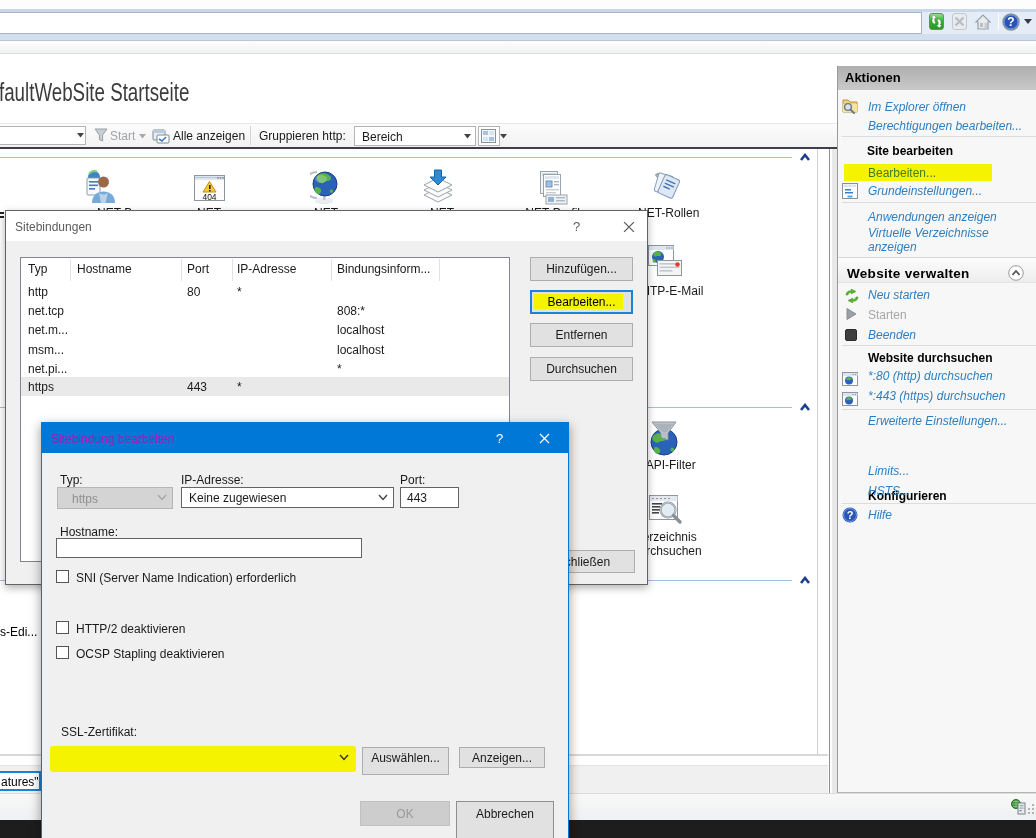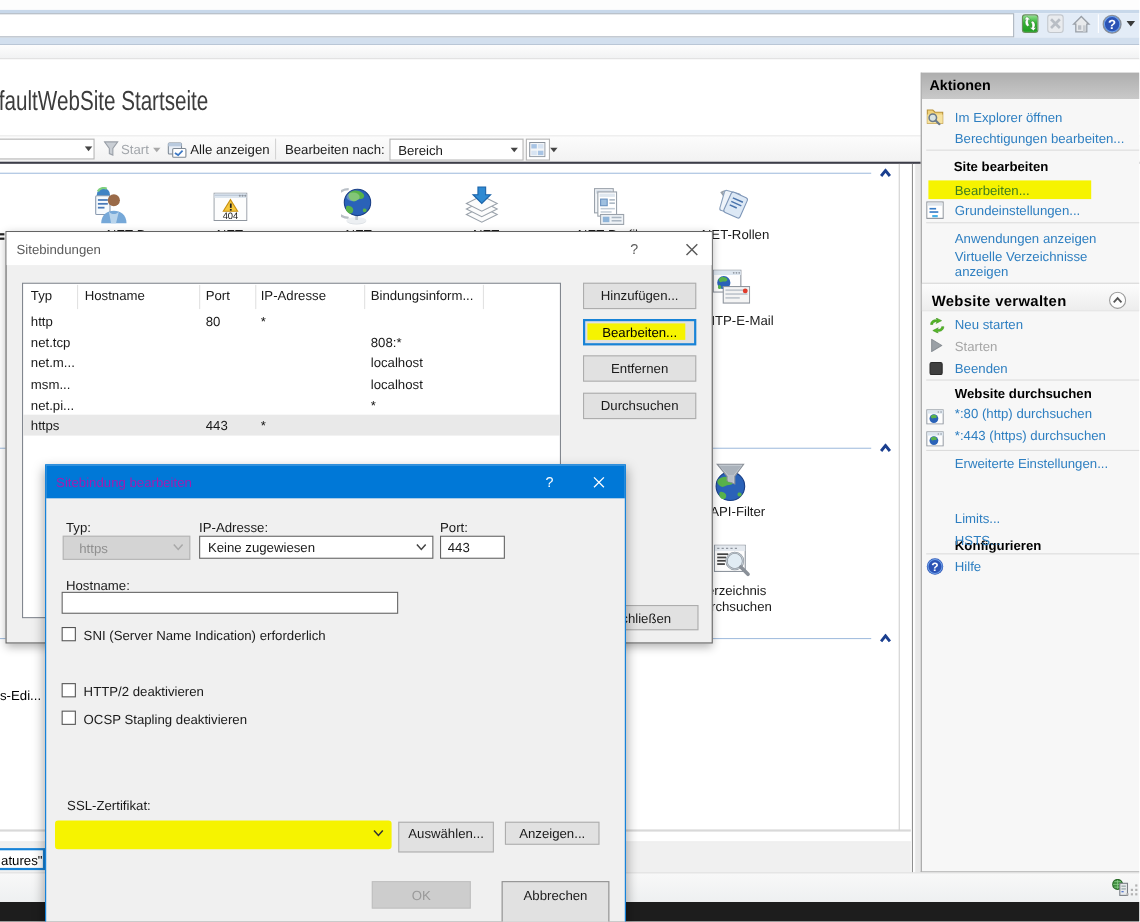--- a/index.html
+++ b/index.html
@@ -1,20 +1,20 @@
 <!DOCTYPE html>
 <html lang="de"><head>
 <meta charset="utf-8">
 <title>IIS</title>
 <style>
   * { margin:0; padding:0; box-sizing:border-box; }
   html,body { width:1036px; height:838px; overflow:hidden; }
   #root { position:relative; width:1036px; height:838px; font-family:"Liberation Sans",sans-serif; font-size:12px; color:#1a1a1a; background:#fff; overflow:hidden; }
   .abs { position:absolute; }
-  .lnk { color:#2e7fc1; }
+  .lnk { color:#2e7fc1;font-style:italic; }
   .bold { font-weight:bold; color:#000; }
 </style>
 </head>
 <body>
 <div id="root">
 
   <div class="abs" style="left:0;top:0;width:1036px;height:9px;background:#fdfdfd;"></div>
   <div class="abs" style="left:0;top:9px;width:1036px;height:3px;background:#c8d8ea;"></div>
   <div class="abs" style="left:0;top:12px;width:1036px;height:22px;background:#e3ecf7;"></div>
   <div class="abs" style="left:0;top:34px;width:1036px;height:6px;background:#d2dfee;"></div>
@@ -69,21 +69,21 @@
     </svg>
 
   <svg class="abs" style="left:152px;top:127px;" width="18" height="17" viewBox="0 0 18 17">
       <rect x="1" y="3" width="12" height="10" rx="1" fill="#e8eef6" stroke="#7d8894"></rect>
       <rect x="1" y="3" width="12" height="3" fill="#b9cade"></rect>
       <rect x="5" y="8" width="12" height="8" rx="1" fill="#fff" stroke="#7d8894"></rect>
       <path d="M7 12 l3 2 l4 -4" stroke="#3d78c4" stroke-width="1.6" fill="none"></path>
     </svg>
   <div class="abs" style="left:173px;top:129px;color:#1a1a1a;">Alle anzeigen</div>
   <div class="abs" style="left:250px;top:126px;width:1px;height:19px;background:#d4d4d4;"></div>
-  <div class="abs" style="left:259px;top:129px;color:#1a1a1a;">Bearbeiten nach:</div>
+  <div class="abs" style="left:259px;top:129px;color:#1a1a1a;">Gruppieren http:</div>
 
   <div class="abs" style="left:354px;top:126px;width:122px;height:20px;background:#fff;border:1px solid #b4b4b4;"></div>
   <div class="abs" style="left:362px;top:130px;">Bereich</div>
   <svg class="abs" style="left:464px;top:134px;" width="8" height="6" viewBox="0 0 8 6">
       <path d="M0 0 L7 0 L3.5 4.5 Z" fill="#444"></path>
     </svg>
 
   <div class="abs" style="left:478px;top:126px;width:22px;height:20px;background:#fff;border:1px solid #b4b4b4;"></div>
   <svg class="abs" style="left:481px;top:129px;" width="15" height="14" viewBox="0 0 15 14">
       <rect x="0.5" y="0.5" width="14" height="13" fill="#f4f6f8" stroke="#8a929c"></rect>
@@ -424,16 +424,16 @@
     <div class="abs" style="left:34px;top:199px;">HTTP/2 deaktivieren</div>
     <div class="abs" style="left:14px;top:223px;width:13px;height:13px;background:#fff;border:1px solid #555;"></div>
     <div class="abs" style="left:34px;top:224px;">OCSP Stapling deaktivieren</div>
     <div class="abs" style="left:19px;top:302px;">SSL-Zertifikat:</div>
     <div class="abs" style="left:8px;top:323px;width:306px;height:26px;background:#f6f300;border-radius:3px;"></div>
     <svg class="abs" style="left:297px;top:331px;" width="10" height="7" viewBox="0 0 10 7">
         <path d="M1 1 L5 5.5 L9 1" stroke="#333" stroke-width="1.4" fill="none"></path>
       </svg>
     <div class="abs" style="left:320px;top:324px;width:87px;height:28px;background:#e1e1e1;border:1px solid #adadad;text-align:center;padding-top:3px;">Auswählen...</div>
     <div class="abs" style="left:417px;top:324px;width:86px;height:21px;background:#e1e1e1;border:1px solid #adadad;text-align:center;padding-top:3px;">Anzeigen...</div>
-    <div class="abs" style="left:296px;top:378px;width:90px;height:25px;background:#cdcdcd;border:1px solid #c0c0c0;text-align:center;padding-top:5px;color:#9a9a9a;">OK</div>
+    <div class="abs" style="left:318px;top:378px;width:90px;height:25px;background:#cdcdcd;border:1px solid #c0c0c0;text-align:center;padding-top:5px;color:#9a9a9a;">OK</div>
     <div class="abs" style="left:414px;top:378px;width:98px;height:39px;background:#e1e1e1;border:1px solid #8f8f8f;text-align:center;padding-top:5px;">Abbrechen</div>
   </div>
 </div>
 
 </body></html>

